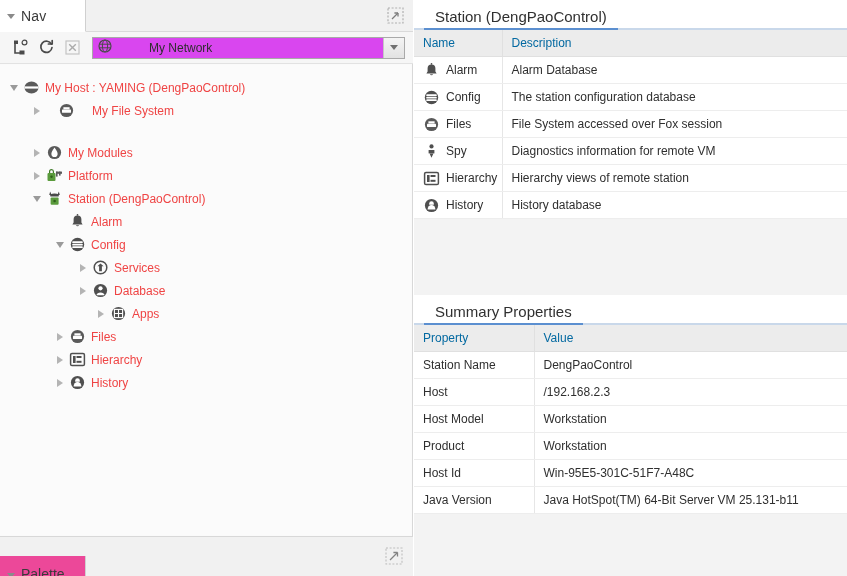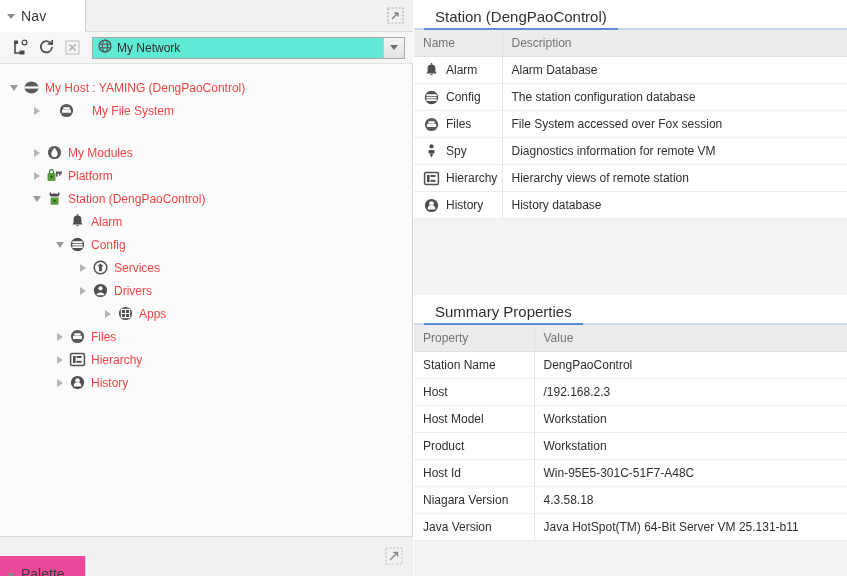--- a/index.html
+++ b/index.html
@@ -55,23 +55,24 @@
     box-sizing:border-box;padding:0 8px;
     border-bottom:1px solid #e2e2e2;
   }
   .tb-btn{
     width:24px;height:22px;display:flex;align-items:center;justify-content:center;
     margin-right:2px;flex:none;cursor:pointer;
   }
   .tb-btn.disabled{opacity:.55;cursor:default;}
   .combo{
     flex:1;height:22px;margin-left:6px;
-    background:#5eead4;border:1px solid #a9a9a9;
+    background:#d946ef;border:1px solid #a9a9a9;
     display:flex;align-items:center;box-sizing:border-box;
     position:relative;
+    gap:32px;
   }
   .combo .globe{margin:0 5px 0 5px;flex:none;}
   .combo-text{font-size:12px;color:#2e2e2e;flex:1;white-space:nowrap;overflow:hidden;}
   .combo-arrow{
     width:20px;height:20px;flex:none;
     background:linear-gradient(#f4f4f4,#e2e2e2);
     border-left:1px solid #c6c6c6;
     display:flex;align-items:center;justify-content:center;
   }
   .combo-arrow i{
@@ -143,21 +144,21 @@
     padding:0 11px 3px 11px;box-sizing:border-box;
   }
   .view-tab-label{font-size:15px;color:#303030;line-height:17px;}
   .tabstrip-rule{
     position:absolute;left:0;right:0;bottom:0;height:2px;background:#c9d8ea;
   }
 
   table.grid{width:433px;border-collapse:collapse;table-layout:fixed;}
   table.grid th{
     background:#ececec;font-weight:normal;text-align:left;
-    font-size:12px;color:#737373;height:26px;padding:0 0 0 9px;
+    font-size:12px;color:#0369a1;height:26px;padding:0 0 0 9px;
     border-bottom:1px solid #e0e0e0;
   }
   table.grid td{
     height:26px;font-size:12px;color:#2f2f2f;padding:0 0 0 9px;
     border-bottom:1px solid #ededed;
     white-space:nowrap;overflow:hidden;
   }
   table.grid td.namecell{border-right:1px solid #e6e6e6;}
   table.grid th.namehdr{border-right:1px solid #e0e0e0;}
   .cellflex{display:flex;align-items:center;}
@@ -337,23 +338,23 @@
           <span class="twisty">
             <span class="tri-right"></span>
           </span>
           <span class="tree-icon">
             <svg width="17" height="17" viewBox="0 0 17 17">
               <circle cx="8.5" cy="8.5" r="6.6" fill="#4f4f4f"></circle>
               <circle cx="8.5" cy="6.3" r="2.1" fill="#fff"></circle>
               <path d="M4.4 13.2 a4.2 3.3 0 0 1 8.2 0z" fill="#fff"></path>
             </svg>
           </span>
-          <span class="tree-label">Drivers</span>
-        </div>
-        <div class="tree-row" style="padding-left: 64px; margin-left: 36px;">
+          <span class="tree-label">Database</span>
+        </div>
+        <div class="tree-row" style="padding-left: 93px;">
           <span class="twisty">
             <span class="tri-right"></span>
           </span>
           <span class="tree-icon">
             <svg width="17" height="17" viewBox="0 0 17 17">
               <circle cx="8.5" cy="8.5" r="6.6" fill="#4f4f4f"></circle>
               <rect x="4.4" y="4.4" width="8.2" height="8.2" fill="none" stroke="#fff" stroke-width="1.1"></rect>
               <path d="M8.5 4.4 V12.6 M4.4 8.5 H12.6" stroke="#fff" stroke-width="1.1"></path>
             </svg>
           </span>
@@ -562,24 +563,20 @@
             </tr>
             <tr>
               <td class="namecell">Product</td>
               <td>Workstation</td>
             </tr>
             <tr>
               <td class="namecell">Host Id</td>
               <td>Win-95E5-301C-51F7-A48C</td>
             </tr>
             <tr>
-              <td class="namecell">Niagara Version</td>
-              <td>4.3.58.18</td>
-            </tr>
-            <tr>
               <td class="namecell">Java Version</td>
               <td>Java HotSpot(TM) 64-Bit Server VM 25.131-b11</td>
             </tr>
           </tbody>
         </table>
     </div>
 
   </div>
 </div>
 

